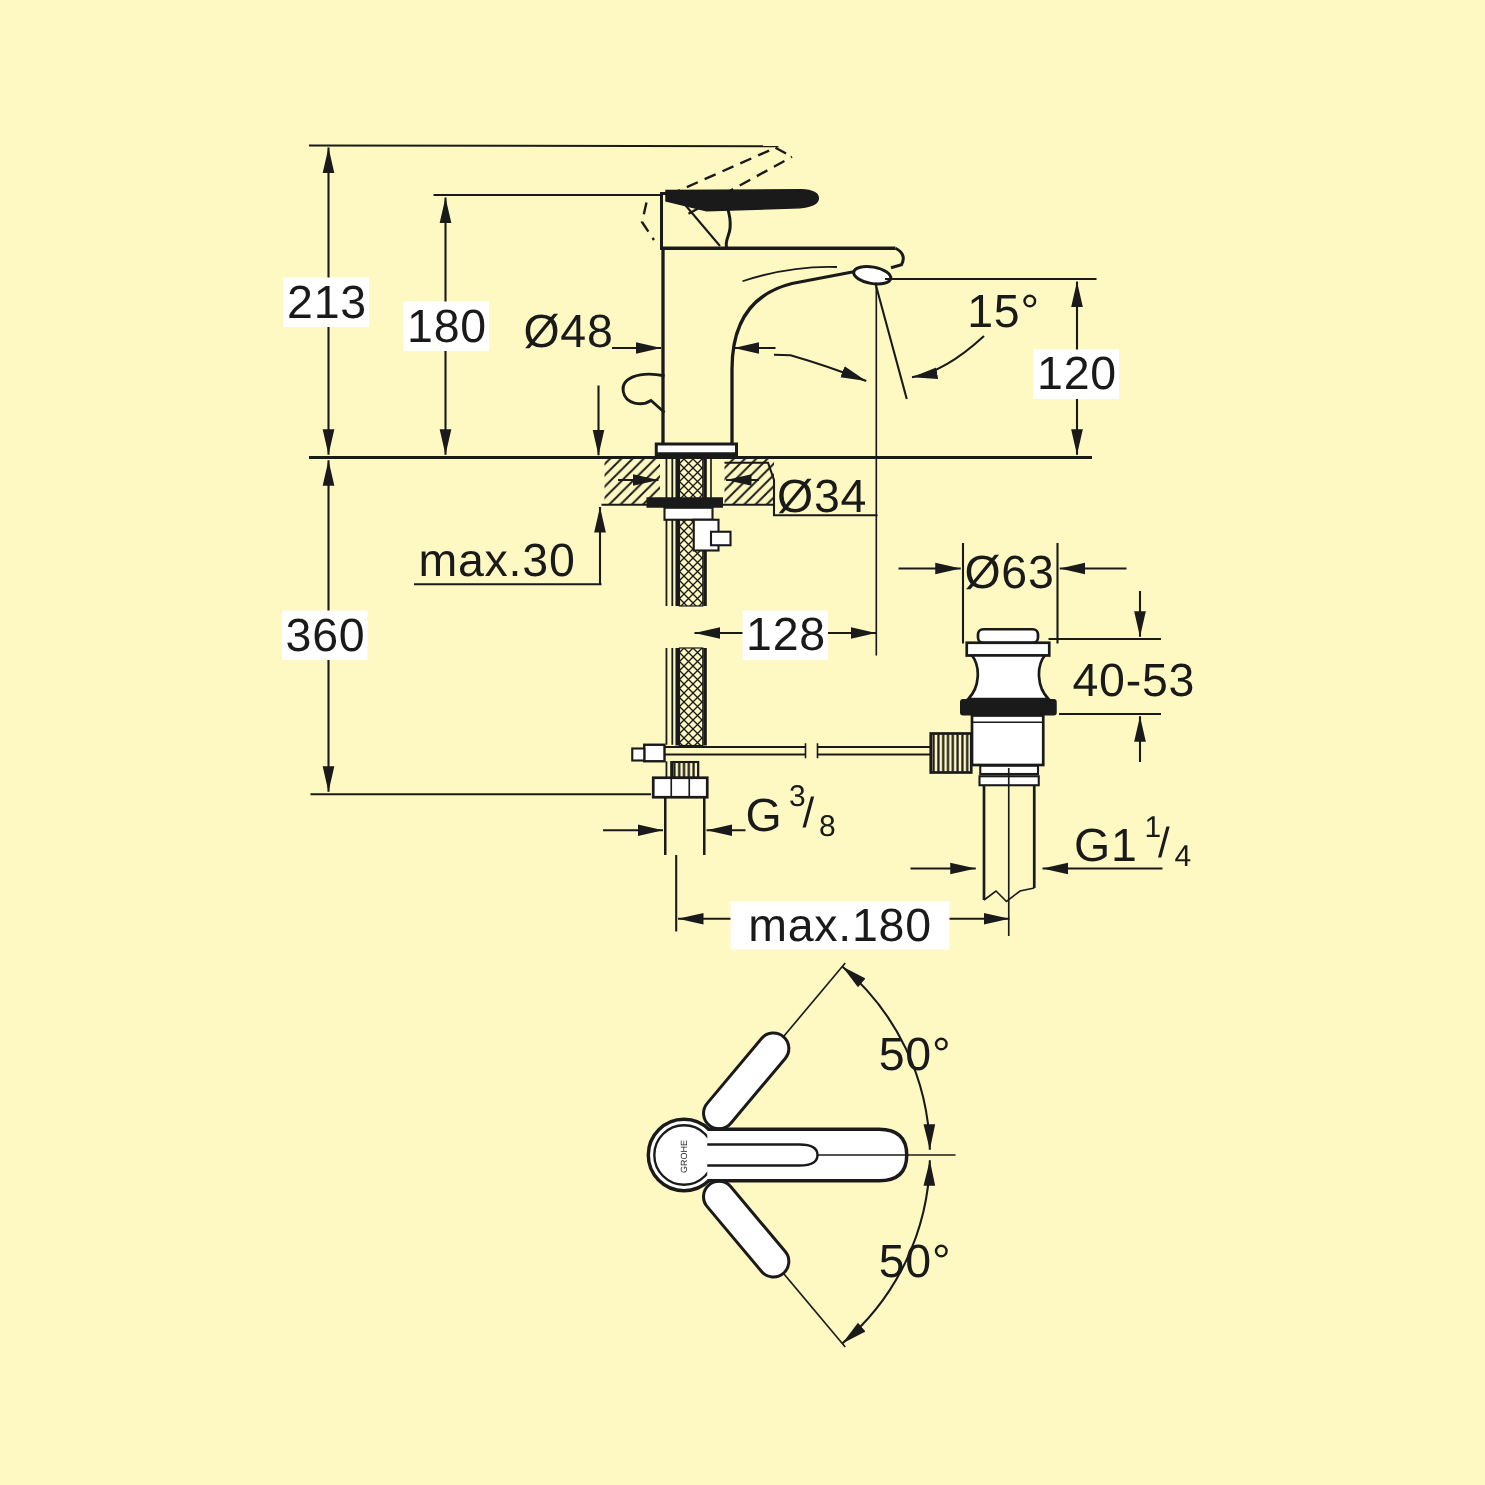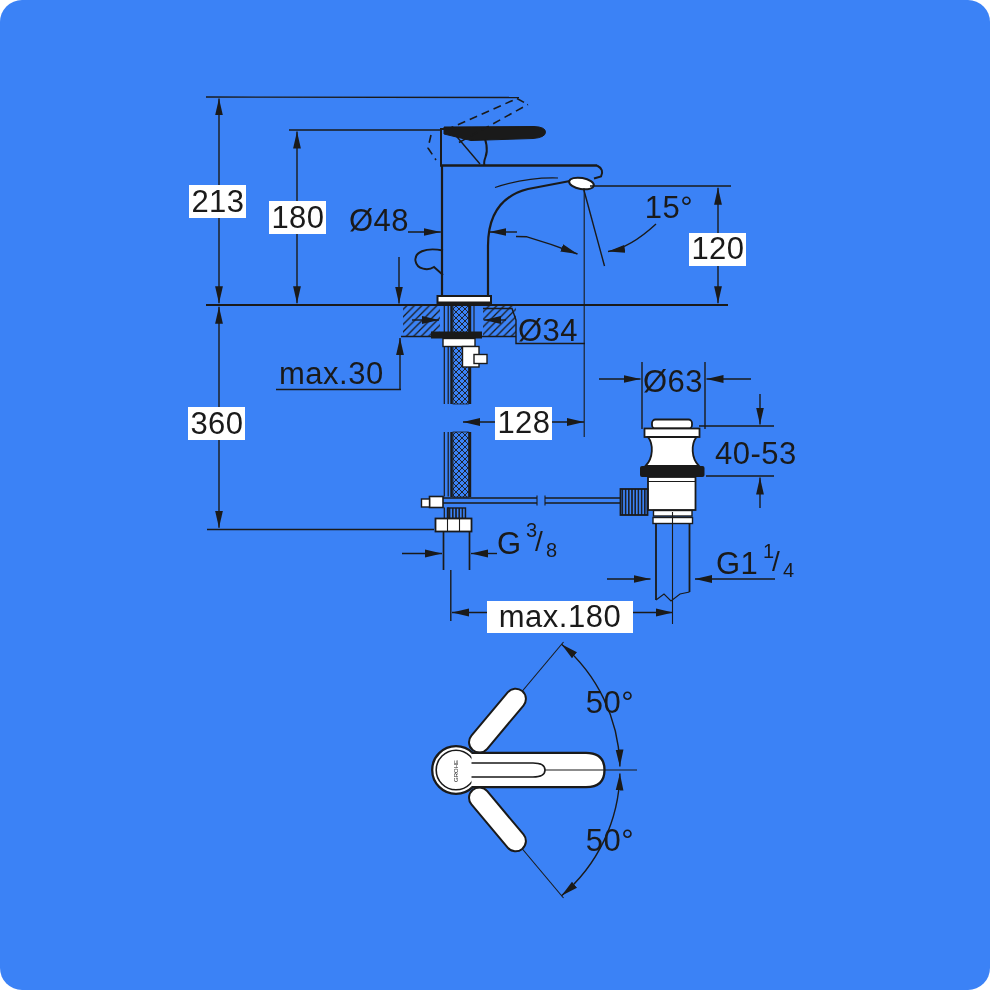--- a/index.html
+++ b/index.html
@@ -1,16 +1,16 @@
 <!DOCTYPE html>
 <html><head>
 <meta charset="utf-8">
 <style>
   html,body{margin:0;padding:0;background:#fff;width:990px;height:990px;}
-  #stage{position:relative;width:990px;height:990px;background:#3b82f6;border-radius:22px;}
+  #stage{position:relative;width:990px;height:990px;background:#fef9c3;}
   svg{position:absolute;left:0;top:0;}
   .ln{stroke:#1a1a1a;fill:none;}
   .w1{stroke-width:1.1px;} .w12{stroke-width:1.2px;} .w14{stroke-width:1.4px;}
   .w16{stroke-width:1.6px;} .w17{stroke-width:1.7px;} .w18{stroke-width:1.8px;}
   .w19{stroke-width:1.9px;} .w2{stroke-width:2px;} .w22{stroke-width:2.2px;}
   .w23{stroke-width:2.3px;} .w24{stroke-width:2.4px;}
   .fillw{fill:#ffffff;}
   .dark{fill:#1a1a1a;stroke:none;}
   .dim{stroke:#1a1a1a;stroke-width:1.4px;fill:none;}
   .da{marker-end:url(#arw);}

